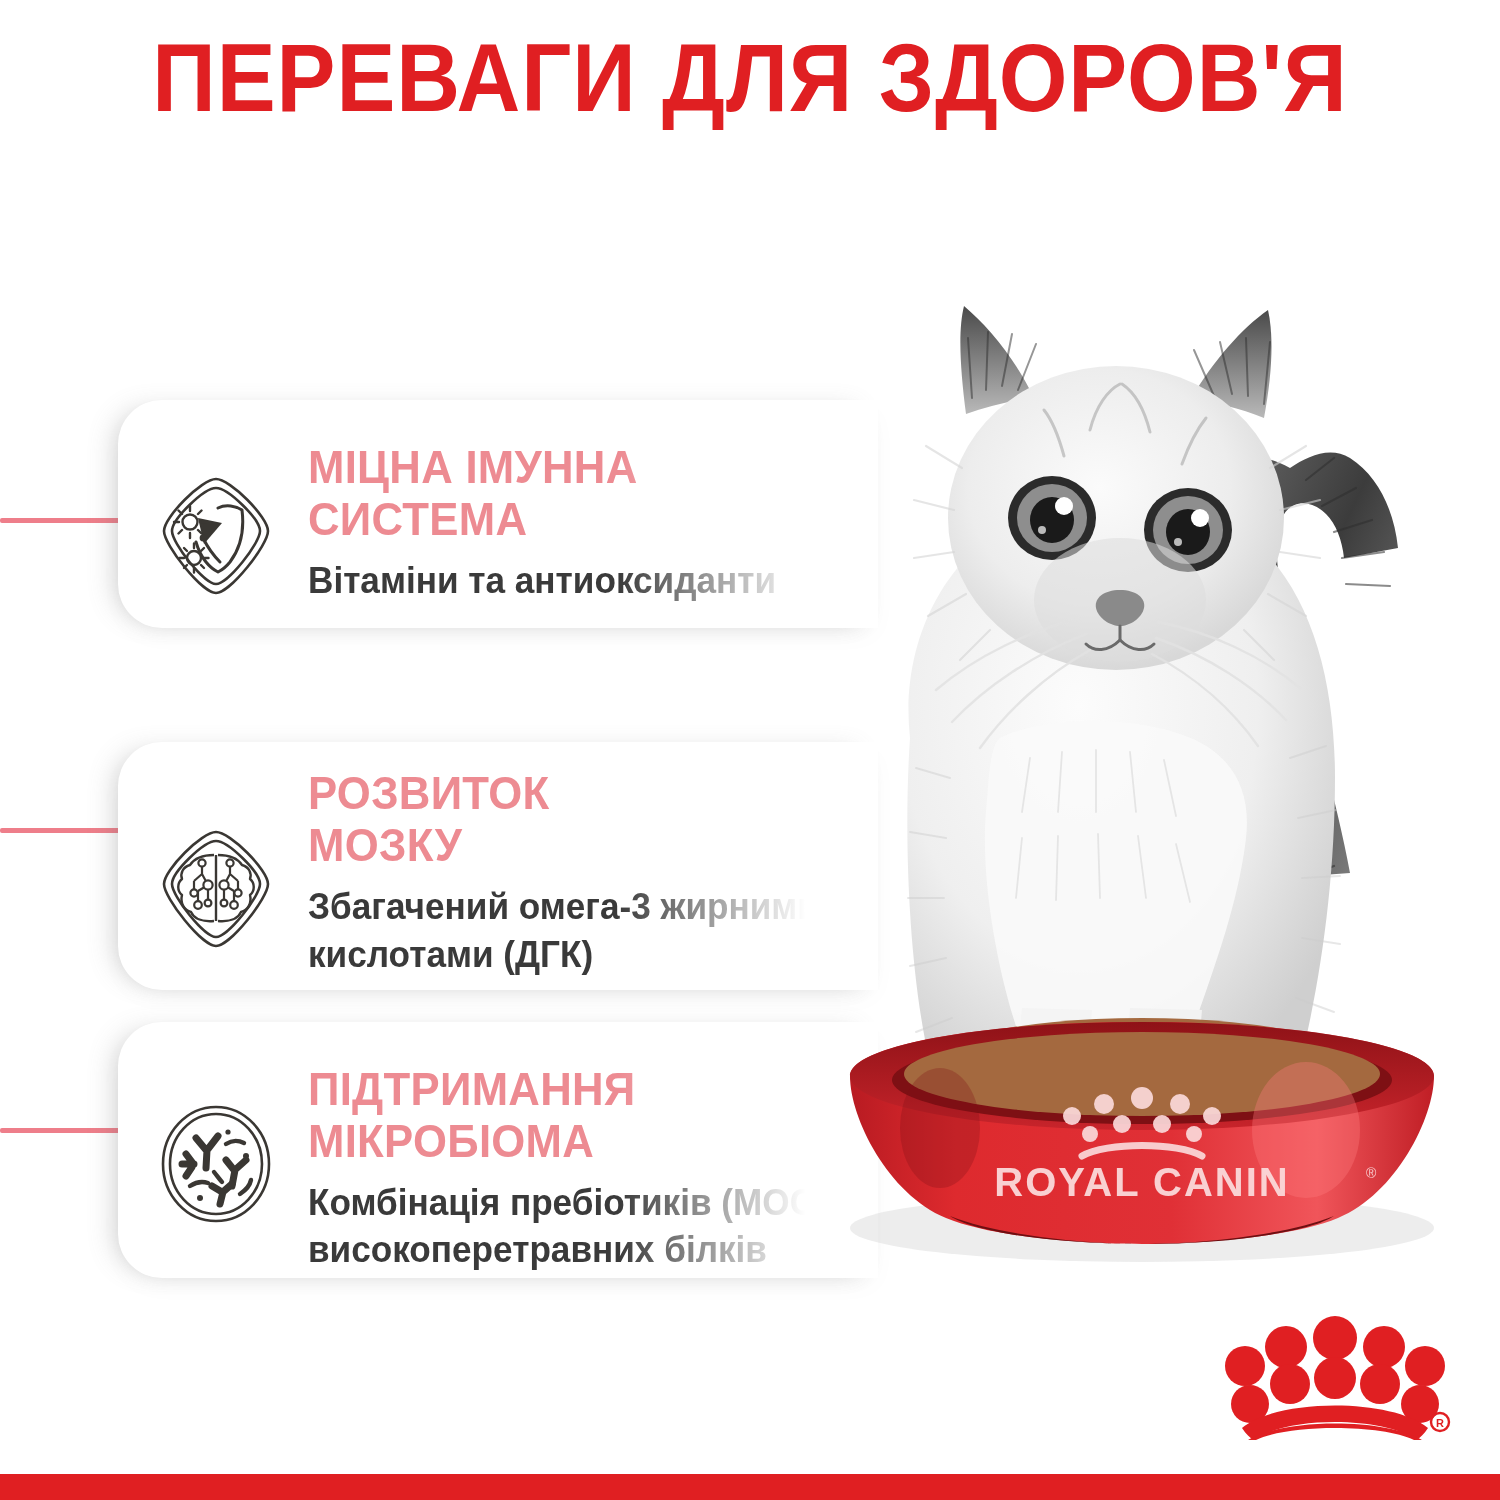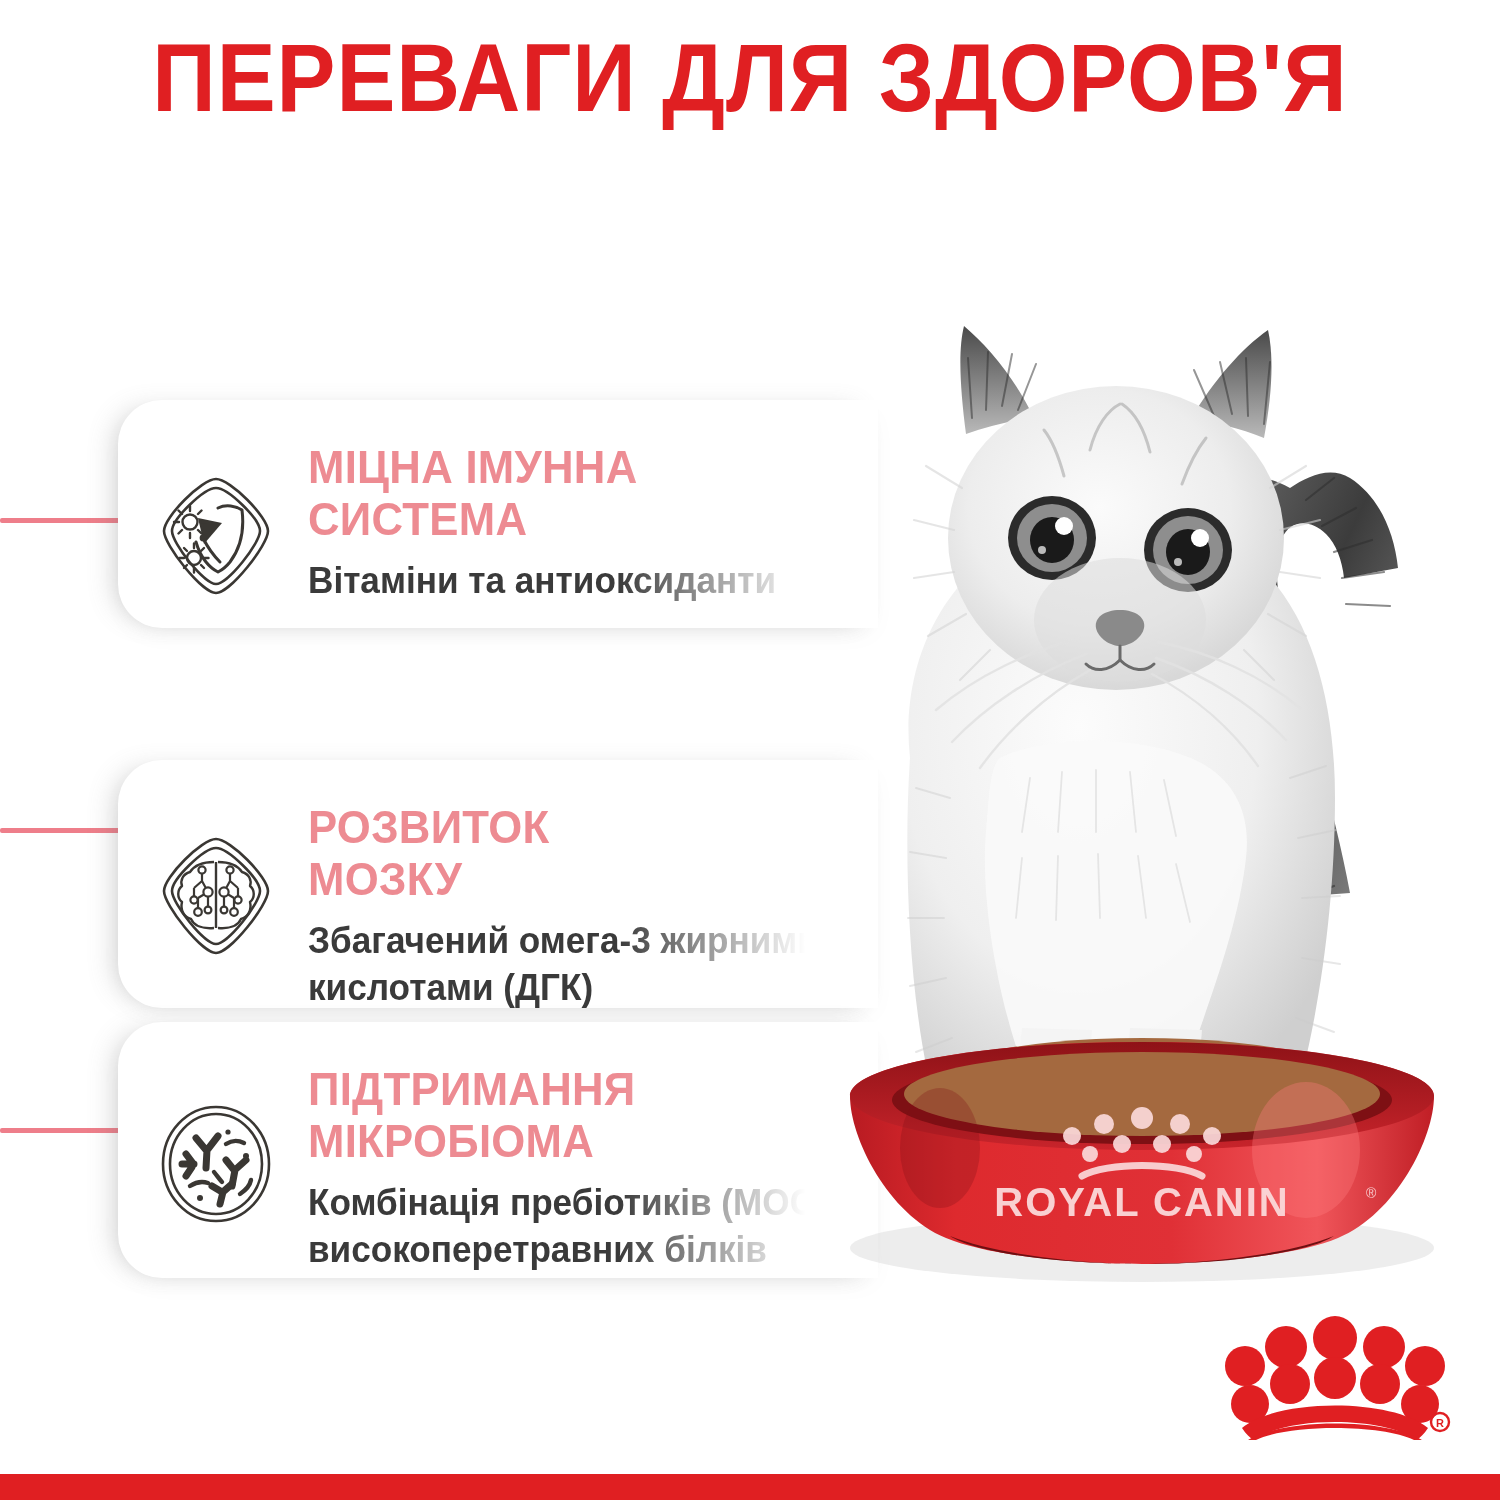--- a/index.html
+++ b/index.html
@@ -50,21 +50,21 @@
   .benefit-card::after {
     
     content: "";
     position: absolute;
     top: 0; right: 0; bottom: 0;
     width: 260px;
     background: linear-gradient(to right, rgba(255,255,255,0), #ffffff 72%);
     pointer-events: none;
   }
   #card-immunity { top: 400px; height: 228px; }
-  #card-brain    { top: 760px; height: 248px; }
+  #card-brain    { top: 742px; height: 248px; align-items: center; }
   #card-microbiome { top: 1022px; height: 256px; }
 
   .card-icon {
     flex: 0 0 auto;
     width: 120px;
     height: 124px;
     margin-top: 46px;
     margin-right: 32px;
   }
   #card-microbiome .card-icon { margin-top: 52px; }
@@ -106,21 +106,21 @@
     border-radius: 2px;
   }
   #connector-1 { top: 518px; }
   #connector-2 { top: 828px; }
   #connector-3 { top: 1128px; }
 
   
   #photo-area {
     position: absolute;
     left: 790px;
-    top: 238px;
+    top: 218px;
     width: 710px;
     height: 1070px;
   }
   #photo-area svg { display: block; width: 100%; height: 100%; }
 
   
   #brand-logo {
     position: absolute;
     left: 1218px;
     top: 1300px;

